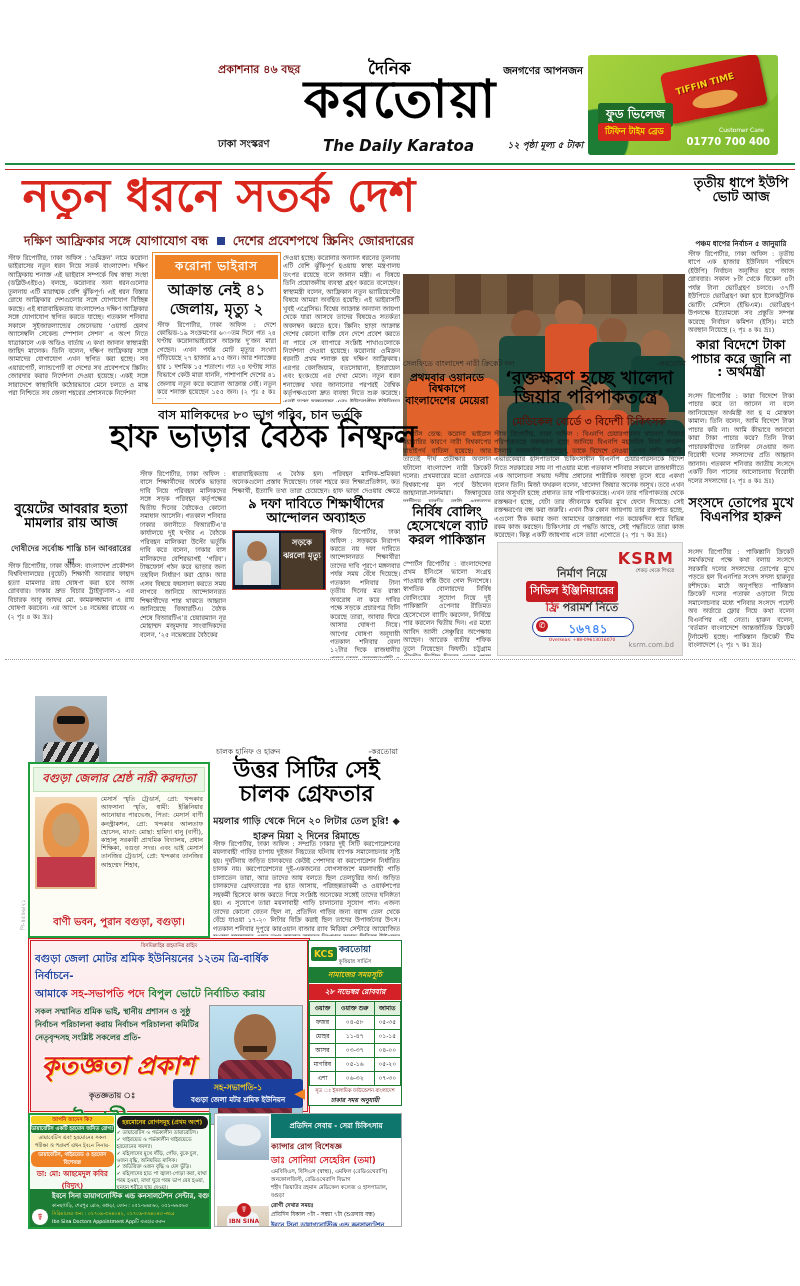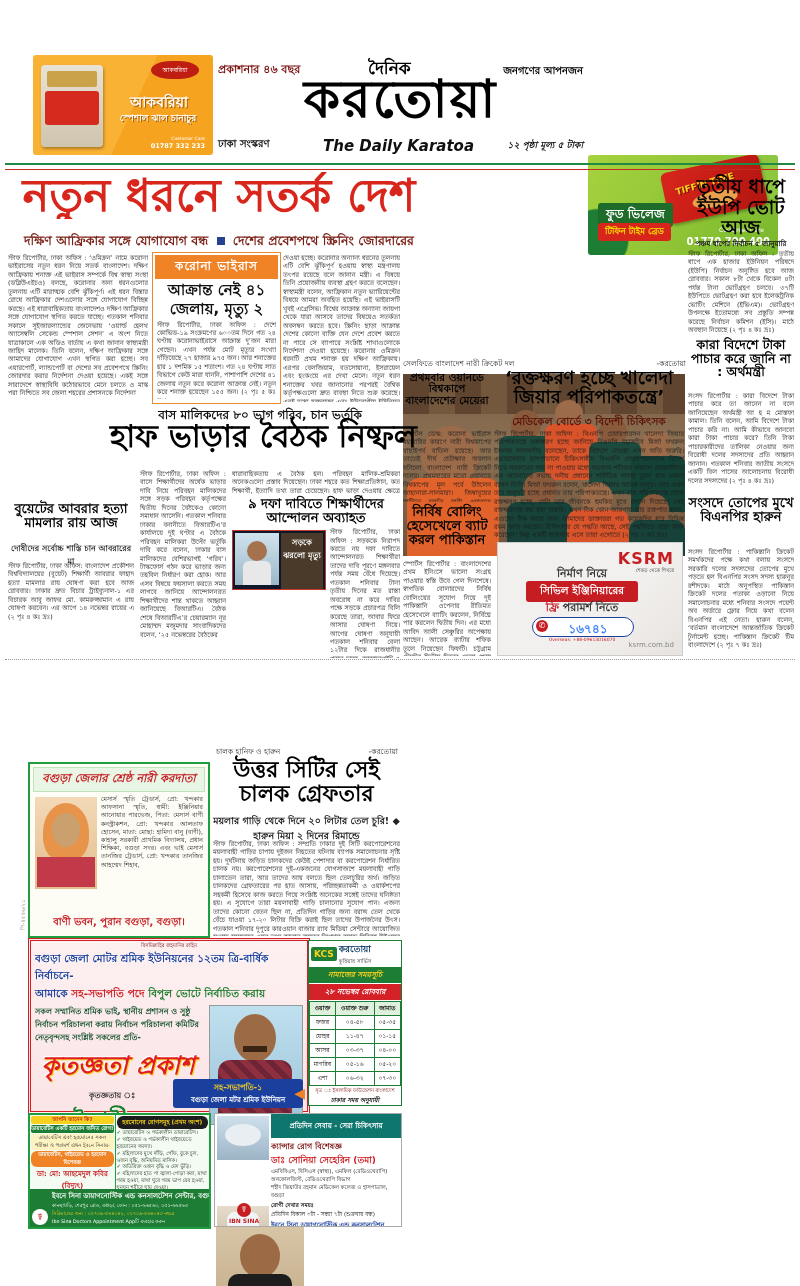--- a/index.html
+++ b/index.html
@@ -18,31 +18,20 @@
   .adborder-green{border:2px solid #1e9e3e}
   .smallpill{display:inline-block;border-radius:6px;padding:0 4px}
   .vtext{transform:rotate(-90deg);transform-origin:left top;font-size:5.5px;color:#888}
   .check{font-size:5.1px;line-height:1.35;color:#102a12}
 </style>
 </head>
 <body>
 
 <div id="page">
 
-  <div class="abs photo" style="left:33px;top:55px;width:180px;height:100px;background:linear-gradient(115deg,#f9b233 55%,#f6a320 55%);border-radius:3px">
-    <div class="abs" style="left:8px;top:10px;width:62px;height:82px;background:linear-gradient(#e8e2d6,#cfc5ae);border-radius:4px;box-shadow:1px 2px 3px rgba(0,0,0,.3)">
-      <div class="abs" style="left:4px;top:26px;width:54px;height:34px;background:#d62a1e;border-radius:3px"></div>
-      <div class="abs" style="left:6px;top:6px;width:50px;height:16px;background:#caa24a;border-radius:2px"></div>
-    </div>
-    <div class="abs" style="right:14px;top:6px;width:48px;height:18px;background:#c01d12;border-radius:50%/60%;color:#fff;font-size:6px;text-align:center;line-height:18px">আকবরিয়া</div>
-    <div class="abs b" style="left:76px;top:36px;width:100px;text-align:center;font-size:14px;color:#fff;text-shadow:1px 1px 0 #a35b00">আকবরিয়া</div>
-    <div class="abs b" style="left:72px;top:56px;width:106px;text-align:center;font-size:9px;color:#fff;text-shadow:1px 1px 0 #a35b00">স্পেশাল ঝাল চানাচুর</div>
-    <div class="abs" style="right:8px;bottom:14px;font-size:4.5px;color:#fff">Customer Care</div>
-    <div class="abs b" style="right:8px;bottom:5px;font-size:6.5px;color:#fff">01787 332 233</div>
-  </div>
 
   <div class="abs" style="left:218px;top:55px;width:365px;height:100px">
     <div class="abs b" style="left:0;top:6px;font-size:11px;color:#7a1010">প্রকাশনার ৪৬ বছর</div>
     <div class="abs b" style="left:150px;top:0;font-size:17px;color:#000">দৈনিক</div>
     <div class="abs b" style="right:0;top:8px;font-size:10px;color:#000">জনগণের আপনজন</div>
     <div class="abs b" style="left:0;top:16px;width:365px;text-align:center;font-size:52px;line-height:1.1;color:#000;letter-spacing:2px">করতোয়া</div>
     <div class="abs b" style="left:0;bottom:2px;font-size:10px">ঢাকা সংস্করণ</div>
     <div class="abs b" style="left:105px;bottom:0;font-size:15px;font-style:italic">The Daily Karatoa</div>
     <div class="abs b" style="right:0;bottom:2px;font-size:9px;font-style:italic">১২ পৃষ্ঠা মূল্য ৫ টাকা</div>
   </div>
@@ -104,34 +93,34 @@
   <div class="abs body-txt just" style="left:403px;top:560px;width:88px;height:96px">স্পোর্টস রিপোর্টার : বাংলাদেশের প্রথম ইনিংসে ভালো সংগ্রহ পাওয়ার স্বস্তি উবে গেল দিনশেষে। স্বাগতিক বোলারদের নির্বিষ বোলিংয়ের সুযোগ নিয়ে দুই পাকিস্তানি ওপেনার রীতিমত হেসেখেলে ব্যাটিং করলেন, নির্বিঘ্নে পার করলেন দ্বিতীয় দিন। এর মধ্যে আবিদ আলী সেঞ্চুরির অপেক্ষায় আছেন। আরেক ব্যাটার শফিক তুলে নিয়েছেন ফিফটি। চট্টগ্রাম টেস্টের দ্বিতীয় দিনের খেলা শেষে নিজেদের  (২ পৃঃ ১ কঃ দ্রঃ)</div>
 
   <div class="abs hl-black ctr" style="left:494px;top:368px;width:190px;font-size:18px">‘রক্তক্ষরণ হচ্ছে খালেদা জিয়ার পরিপাকতন্ত্রে’</div>
   <div class="abs b ctr" style="left:494px;top:414px;width:190px;font-size:10.5px;color:#5a1208">মেডিকেল বোর্ডে ৩ বিদেশী চিকিৎসক</div>
   <div class="abs body-txt just" style="left:494px;top:430px;width:190px;height:108px">স্টাফ রিপোর্টার, ঢাকা অফিস : বিএনপি চেয়ারপারসন খালেদা জিয়ার পরিপাকতন্ত্রে রক্তক্ষরণ হচ্ছে জানিয়ে বিএনপি মহাসচিব মির্জা ফখরুল ইসলাম আলমগীর বলেছেন, তাকে বিদেশে নেওয়া এখন অতি জরুরি। এভারকেয়ার হাসপাতালে চিকিৎসাধীন বিএনপি চেয়ারপারসনকে বিদেশ নিতে সরকারের সায় না পাওয়ার মধ্যে গতকাল শনিবার সকালে রাজধানীতে এক আলোচনা সভায় দলীয় প্রধানের শারীরিক অবস্থা তুলে ধরে একথা বলেন তিনি। মির্জা ফখরুল বলেন, খালেদা জিয়ার অনেক অসুখ। তবে এখন তার অসুখটা হচ্ছে প্রধানত তার পরিপাকতন্ত্রে। এখন তার পরিপাকতন্ত্র থেকে রক্তক্ষরণ হচ্ছে, যেটা তার জীবনকে হুমকির মুখে ফেলে দিয়েছে। সেই রক্তক্ষরণের বন্ধ করা জরুরি। এখন ঠিক কোন জায়গায় তার রক্তপাত হচ্ছে, এগুলো ঠিক করার জন্য আমাদের ডাক্তাররা গত কয়েকদিন ধরে বিভিন্ন রকম কাজ করছেন। চিকিৎসার যে পদ্ধতি আছে, সেই পদ্ধতিতে তারা কাজ করেছেন। কিন্তু একটি জায়গায় এসে তারা এগোতে   (২ পৃঃ ৭ কঃ দ্রঃ)</div>
 
   <div class="abs" style="left:497px;top:542px;width:184px;height:112px;background:linear-gradient(135deg,#f2f0ee 60%,#e7e3df);border:1px solid #ccc">
     <div class="abs b" style="right:8px;top:6px;font-size:16px;color:#c61d23;letter-spacing:1px">KSRM</div>
     <div class="abs" style="right:8px;top:24px;font-size:5px;color:#444">শেকড় থেকে শিখরে</div>
     <div class="abs b ctr" style="left:24px;top:22px;width:120px;font-size:11px;color:#333">নির্মাণ নিয়ে</div>
-    <div class="abs b ctr" style="left:28px;top:38px;width:112px;font-size:10.5px;color:#fff;background:#c61d23;border-radius:3px;padding:2px 0">সিভিল ইঞ্জিনিয়ারের</div>
+    <div class="abs b ctr" style="left:28px;top:38px;width:92px;font-size:10.5px;color:#fff;background:#c61d23;border-radius:3px;padding:2px 0">সিভিল ইঞ্জিনিয়ারের</div>
     <div class="abs b ctr" style="left:24px;top:56px;width:120px;font-size:11px;color:#333">
       <span style="color:#c61d23">ফ্রি</span>
       <span>পরামর্শ নিতে</span>
     </div>
     <div class="abs ctr" style="left:34px;top:74px;width:100px;height:18px;background:#fff;border:1.5px solid #1a3f9c;border-radius:10px">
       <span style="position:absolute;left:3px;top:2px;width:12px;height:12px;background:#c61d23;border-radius:50%;color:#fff;font-size:8px;line-height:12px">✆</span>
       <span class="b" style="font-size:12px;color:#3b82f6;line-height:18px;margin-left:10px">১৬৭৪১</span>
     </div>
     <div class="abs ctr" style="left:34px;top:94px;width:100px;font-size:4.5px;color:#c61d23">Overseas: +88-09613016070</div>
     <div class="abs" style="right:8px;bottom:6px;font-size:7px;color:#888">ksrm.com.bd</div>
   </div>
 
-  <div class="abs hl-black ctr" style="left:688px;top:176px;width:106px;font-size:19px">তৃতীয় ধাপে ইউপি ভোট আজ</div>
+  <div class="abs hl-black ctr" style="left:688px;top:176px;width:106px;font-size:13px">তৃতীয় ধাপে ইউপি ভোট আজ</div>
   <div class="abs b ctr" style="left:688px;top:238px;width:106px;font-size:7px">পঞ্চম ধাপের নির্বাচন ৫ জানুয়ারি</div>
   <div class="abs body-txt just" style="left:688px;top:250px;width:106px;height:84px">স্টাফ রিপোর্টার, ঢাকা অফিস : তৃতীয় ধাপে এক হাজার ইউনিয়ন পরিষদে (ইউপি) নির্বাচন অনুষ্ঠিত হবে আজ রোববার। সকাল ৮টা থেকে বিকেল ৪টা পর্যন্ত টানা ভোটগ্রহণ চলবে। ৩৭টি ইউপিতে ভোটগ্রহণ করা হবে ইলেকট্রনিক ভোটিং মেশিনে (ইভিএম)। ভোটগ্রহণ উপলক্ষে ইতোমধ্যে সব প্রস্তুতি সম্পন্ন করেছে নির্বাচন কমিশন (ইসি)। মাঠে অবস্থান নিয়েছে   (২ পৃঃ ৪ কঃ দ্রঃ)</div>
   <div class="abs hl-black ctr" style="left:688px;top:338px;width:106px;font-size:12.5px">কারা বিদেশে টাকা পাচার করে জানি না : অর্থমন্ত্রী</div>
   <div class="abs body-txt just" style="left:688px;top:392px;width:106px;height:100px">সংসদ রিপোর্টার : কারা বিদেশে টাকা পাচার করে তা জানেন না বলে জানিয়েছেন অর্থমন্ত্রী আ হ ম মোস্তফা কামাল। তিনি বলেন, আমি বিদেশে টাকা পাচার করি না। আমি কীভাবে জানবো কারা টাকা পাচার করে? তিনি টাকা পাচারকারীদের তালিকা নেওয়ার জন্য বিরোধী দলের সদস্যদের প্রতি আহ্বান জানান। গতকাল শনিবার জাতীয় সংসদে একটি বিল পাসের আলোচনায় বিরোধী দলের সদস্যদের   (২ পৃঃ ৪ কঃ দ্রঃ)</div>
   <div class="abs hl-black ctr" style="left:688px;top:496px;width:106px;font-size:13px">সংসদে তোপের মুখে বিএনপির হারুন</div>
   <div class="abs body-txt just" style="left:688px;top:548px;width:106px;height:108px">সংসদ রিপোর্টার : পাকিস্তানি ক্রিকেট সমর্থকদের পক্ষে কথা বলায় সংসদে সরকারি দলের সদস্যদের তোপের মুখে পড়তে হল বিএনপির সংসদ সদস্য হারুনুর রশীদকে। মাঠে অনুপস্থিত পাকিস্তান ক্রিকেট দলের পতাকা ওড়ানো নিয়ে সমালোচনার মধ্যে শনিবার সংসদে পয়েন্ট অব অর্ডারে ফ্লোর নিয়ে কথা বলেন বিএনপির এই নেতা। হারুন বলেন, ‘বর্তমান বাংলাদেশে আন্তর্জাতিক ক্রিকেট টুর্নামেন্ট হচ্ছে। পাকিস্তান ক্রিকেট টিম বাংলাদেশে   (২ পৃঃ ৭ কঃ দ্রঃ)</div>
 
   <div class="abs b ctr" style="left:120px;top:406px;width:280px;font-size:12px;color:#111">বাস মালিকদের ৮০ ভাগ গরিব, চান ভর্তুকি</div>
   <div class="abs hl-black ctr" style="left:110px;top:420px;width:290px;font-size:31px;white-space:nowrap">হাফ ভাড়ার বৈঠক নিষ্ফল</div>
 

